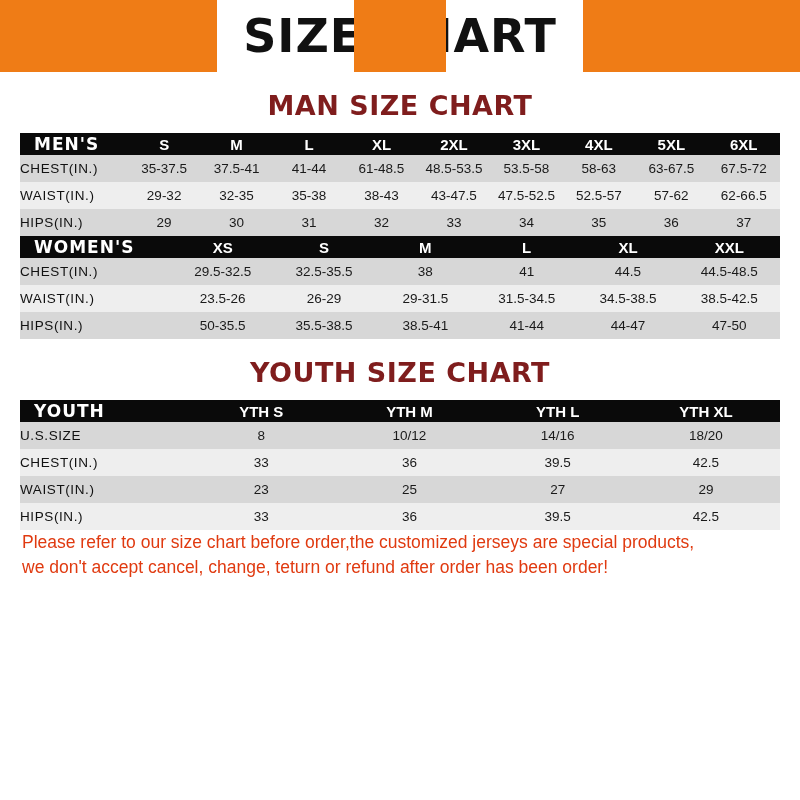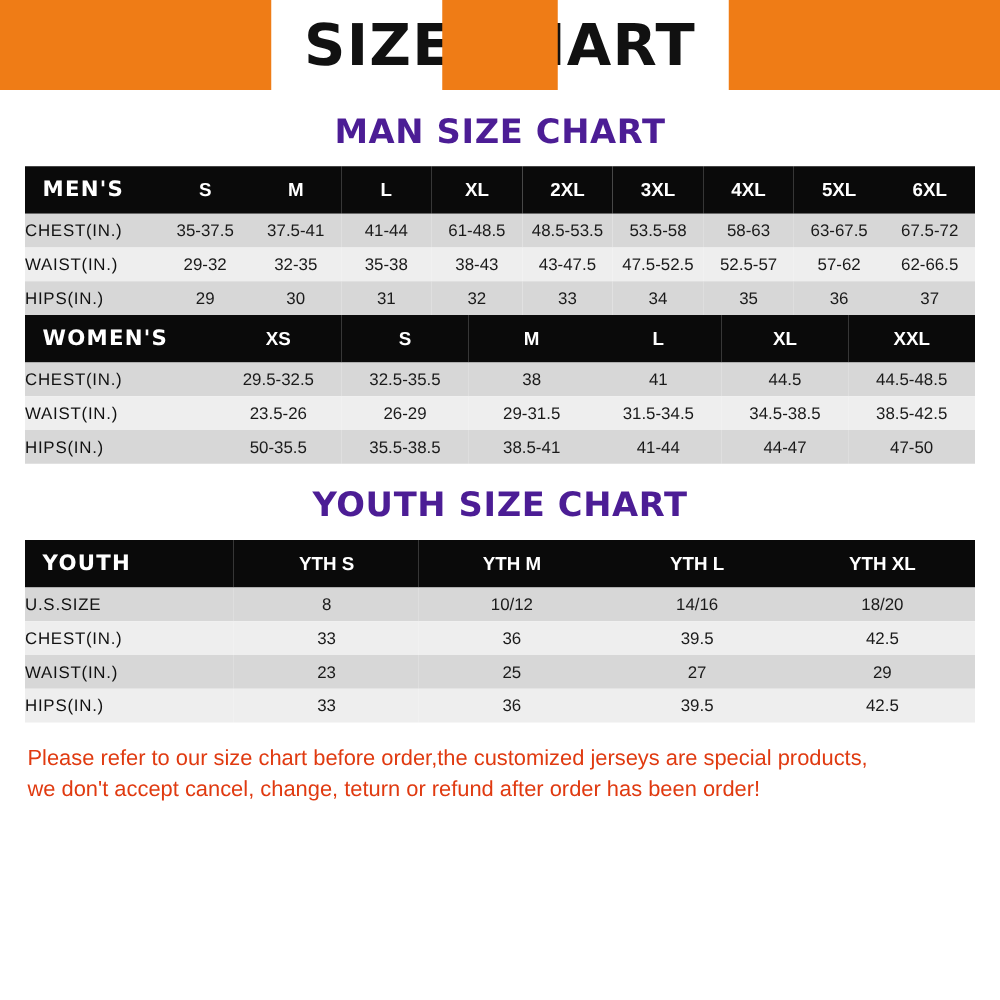--- a/index.html
+++ b/index.html
@@ -52,21 +52,21 @@
   }
   
   .section {
     padding: 0 20px;
   }
   .section-title {
     text-align: center;
     font-family: "DejaVu Sans", sans-serif;
     font-weight: bold;
     font-size: 27px;
-    color: #4c1d95;
+    color: #7f1d1d;
     margin: 18px 0 12px 0;
     letter-spacing: 0.5px;
   }
   table.size-table {
     width: 100%;
     border-collapse: collapse;
     table-layout: fixed;
   }
   table.size-table th,
   table.size-table td {
@@ -77,21 +77,21 @@
     padding: 0;
     font-family: "Liberation Sans", sans-serif;
   }
   table.size-table thead tr {
     background: #0a0a0a;
   }
   table.size-table thead th {
     color: #ffffff;
     font-size: 15px;
     font-weight: bold;
-    height: 38px;
+    height: 22px;
   }
   table.size-table thead th.rowhead {
     font-family: "DejaVu Sans", sans-serif;
     font-size: 17px;
     letter-spacing: 1px;
     text-align: left;
     padding-left: 14px;
   }
   table.size-table tbody tr.odd {
     background: #d7d7d7;
@@ -105,21 +105,20 @@
     color: #111111;
     text-align: left;
   }
   
   .men-table col.c0 { width: 14.2%; }
   .women-table col.c0 { width: 20%; }
   .youth-table col.c0 { width: 22%; }
 
   
   .note {
-    margin-top: 16px;
     padding: 0 22px;
     color: #e03a10;
     font-size: 17.5px;
     line-height: 1.45;
     font-family: "Liberation Sans", sans-serif;
   }
   .note div { white-space: nowrap; }
 </style>
 </head>
 <body>

